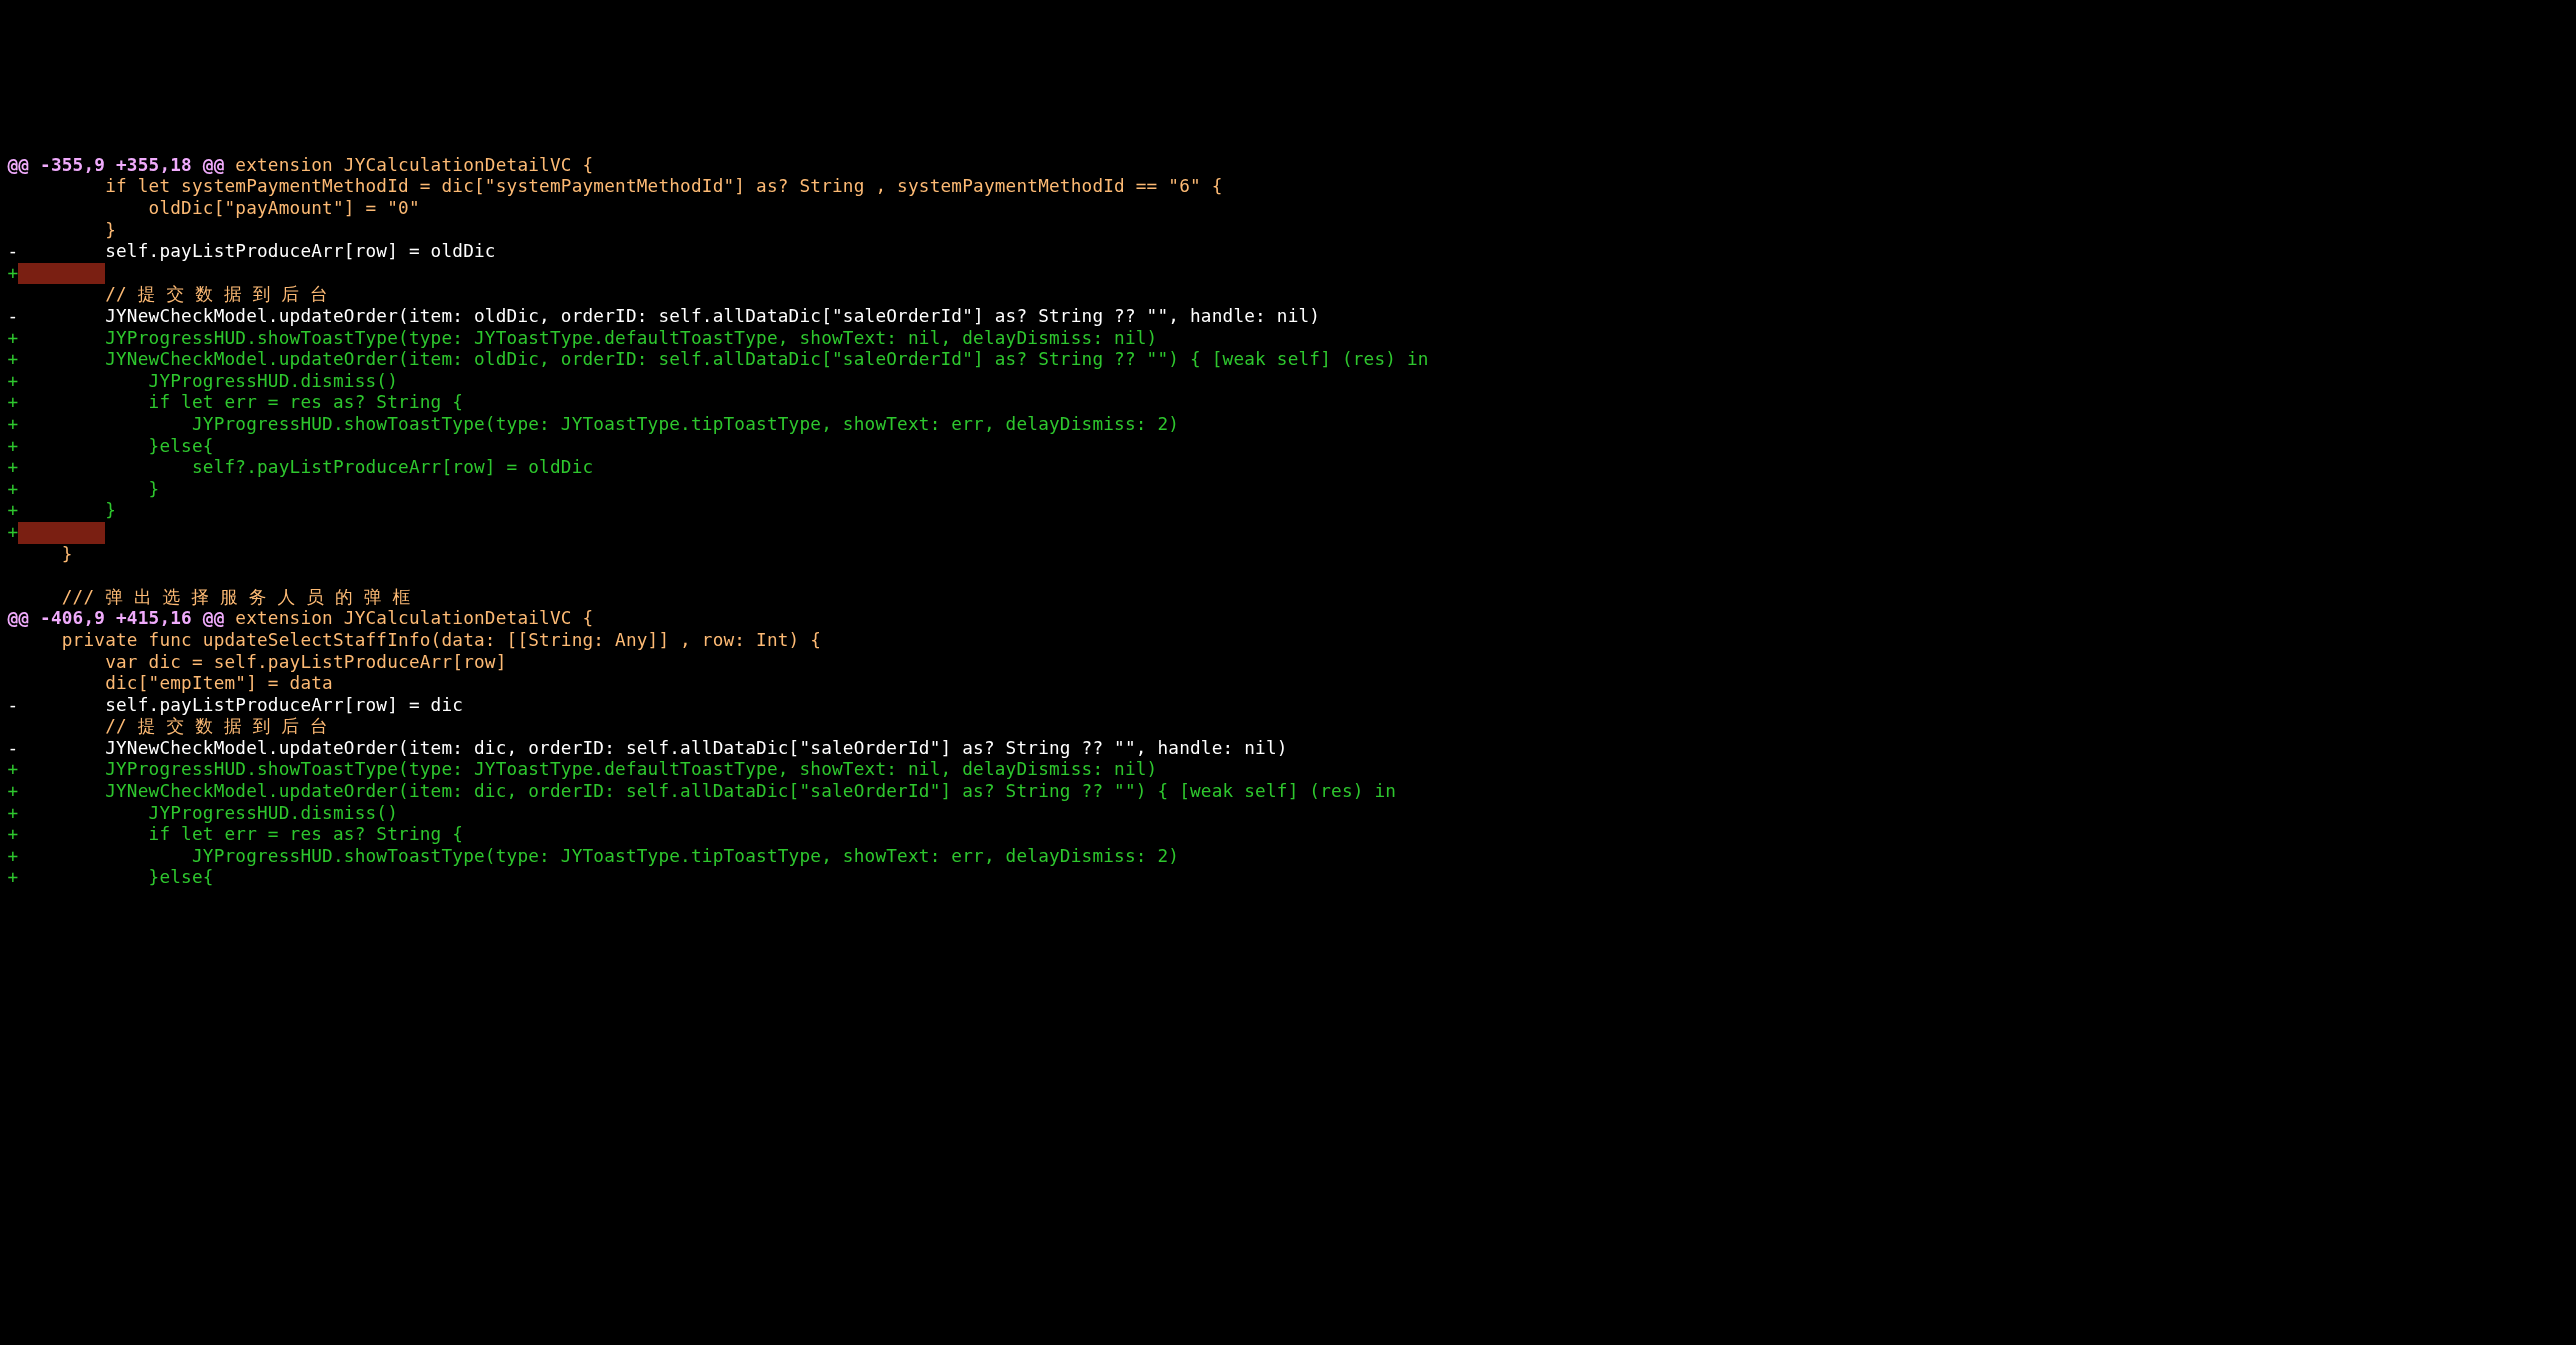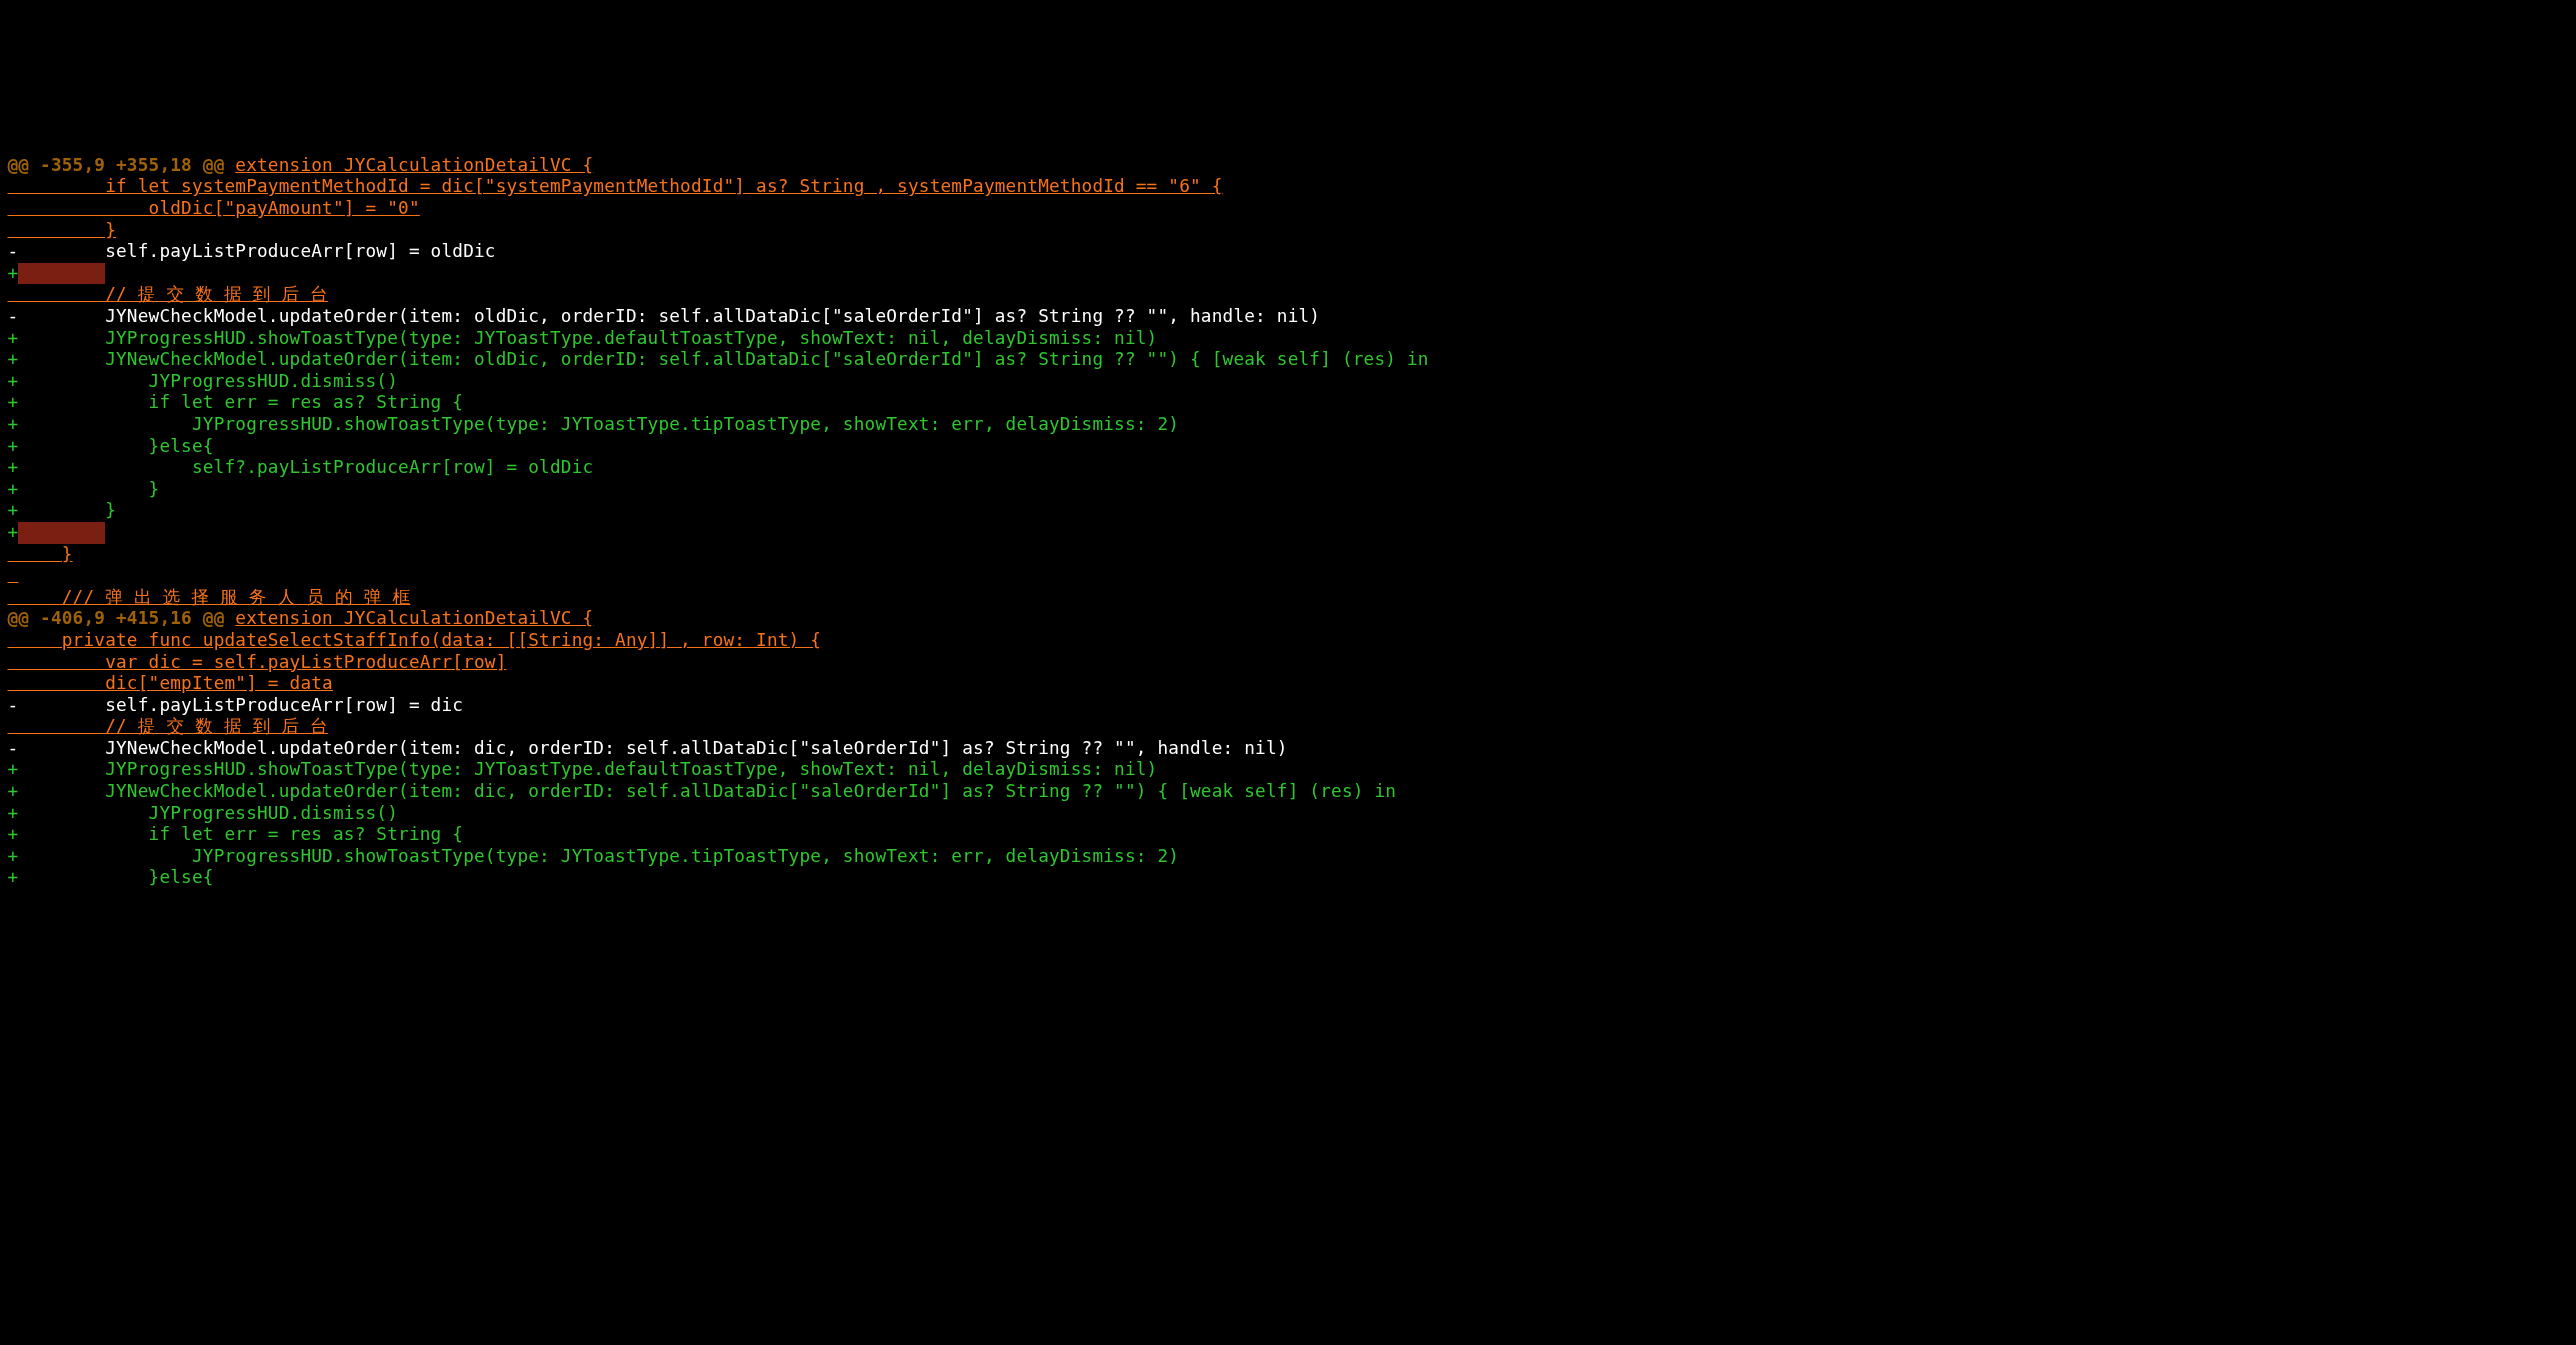--- a/index.html
+++ b/index.html
@@ -11,24 +11,24 @@
     font-size: 17.7px;
     line-height: 1.22;
     white-space: pre;
     overflow: hidden;
     width: 2576px;
     height: 1346px;
     letter-spacing: 0.2px;
   }
   .diff { padding: 3.7px 7.5px 7.5px 7.5px; }
   .line { display: block; min-height: 1.22em; }
-  .hunk    { color: #a16207; }   
+  .hunk    { color: #f0abfc; }   
   .add     { color: #2ec72e; }   
   .del     { color: #ffffff; }   
-  .ctx     { color: #f97316; text-decoration: underline; }   
+  .ctx     { color: #fdba74; }   
   .ws-del  { background: #7a1f12; display: inline-block; }
   .bold    { font-weight: bold; }
 </style>
 </head>
 <body>
 
 
 
 <div class="diff">
   <div id="diff-lines"><div class="line"><span class="hunk bold">@@ -355,9 +355,18 @@ </span><span class="ctx">extension JYCalculationDetailVC {</span></div><div class="line"><span class="ctx">         if let systemPaymentMethodId = dic["systemPaymentMethodId"] as? String , systemPaymentMethodId == "6" {</span></div><div class="line"><span class="ctx">             oldDic["payAmount"] = "0"</span></div><div class="line"><span class="ctx">         }</span></div><div class="line"><span class="del">-        self.payListProduceArr[row] = oldDic</span></div><div class="line"><span class="add">+</span><span class="ws-del">        </span></div><div class="line"><span class="ctx">         // 提 交 数 据 到 后 台</span></div><div class="line"><span class="del">-        JYNewCheckModel.updateOrder(item: oldDic, orderID: self.allDataDic["saleOrderId"] as? String ?? "", handle: nil)</span></div><div class="line"><span class="add">+        JYProgressHUD.showToastType(type: JYToastType.defaultToastType, showText: nil, delayDismiss: nil)</span></div><div class="line"><span class="add">+        JYNewCheckModel.updateOrder(item: oldDic, orderID: self.allDataDic["saleOrderId"] as? String ?? "") { [weak self] (res) in</span></div><div class="line"><span class="add">+            JYProgressHUD.dismiss()</span></div><div class="line"><span class="add">+            if let err = res as? String {</span></div><div class="line"><span class="add">+                JYProgressHUD.showToastType(type: JYToastType.tipToastType, showText: err, delayDismiss: 2)</span></div><div class="line"><span class="add">+            }else{</span></div><div class="line"><span class="add">+                self?.payListProduceArr[row] = oldDic</span></div><div class="line"><span class="add">+            }</span></div><div class="line"><span class="add">+        }</span></div><div class="line"><span class="add">+</span><span class="ws-del">        </span></div><div class="line"><span class="ctx">     }</span></div><div class="line"><span class="ctx"> </span></div><div class="line"><span class="ctx">     /// 弹 出 选 择 服 务 人 员 的 弹 框</span></div><div class="line"><span class="hunk bold">@@ -406,9 +415,16 @@ </span><span class="ctx">extension JYCalculationDetailVC {</span></div><div class="line"><span class="ctx">     private func updateSelectStaffInfo(data: [[String: Any]] , row: Int) {</span></div><div class="line"><span class="ctx">         var dic = self.payListProduceArr[row]</span></div><div class="line"><span class="ctx">         dic["empItem"] = data</span></div><div class="line"><span class="del">-        self.payListProduceArr[row] = dic</span></div><div class="line"><span class="ctx">         // 提 交 数 据 到 后 台</span></div><div class="line"><span class="del">-        JYNewCheckModel.updateOrder(item: dic, orderID: self.allDataDic["saleOrderId"] as? String ?? "", handle: nil)</span></div><div class="line"><span class="add">+        JYProgressHUD.showToastType(type: JYToastType.defaultToastType, showText: nil, delayDismiss: nil)</span></div><div class="line"><span class="add">+        JYNewCheckModel.updateOrder(item: dic, orderID: self.allDataDic["saleOrderId"] as? String ?? "") { [weak self] (res) in</span></div><div class="line"><span class="add">+            JYProgressHUD.dismiss()</span></div><div class="line"><span class="add">+            if let err = res as? String {</span></div><div class="line"><span class="add">+                JYProgressHUD.showToastType(type: JYToastType.tipToastType, showText: err, delayDismiss: 2)</span></div><div class="line"><span class="add">+            }else{</span></div></div>

